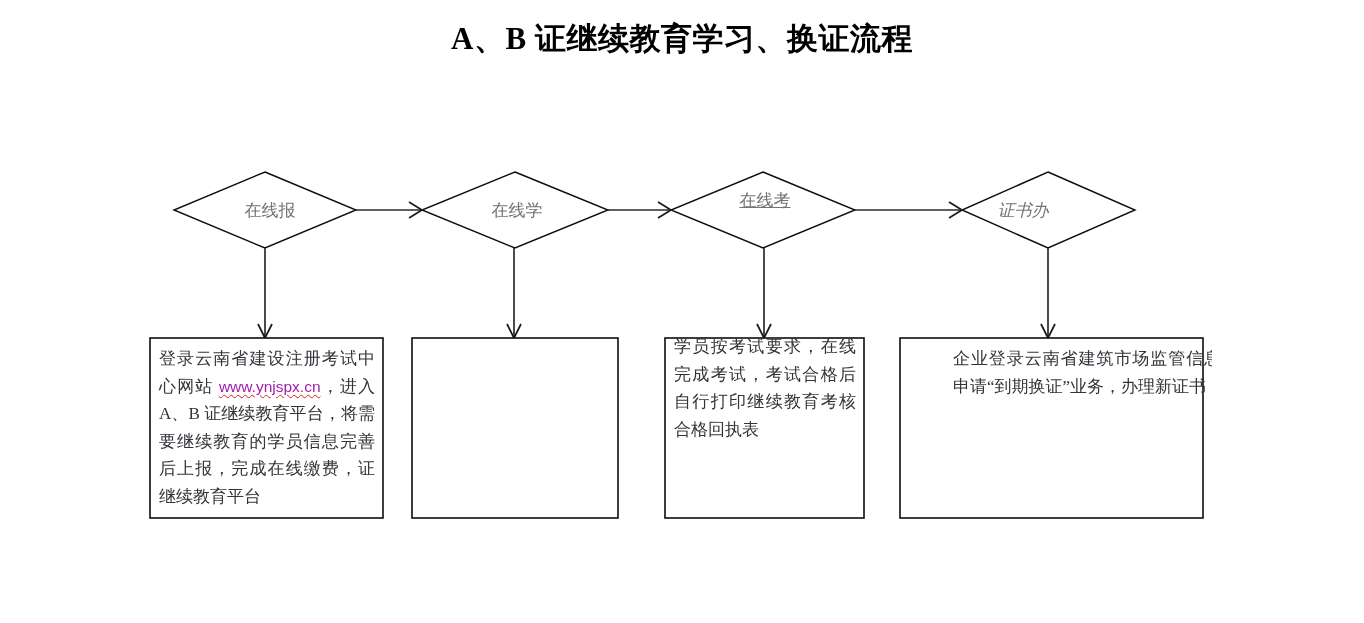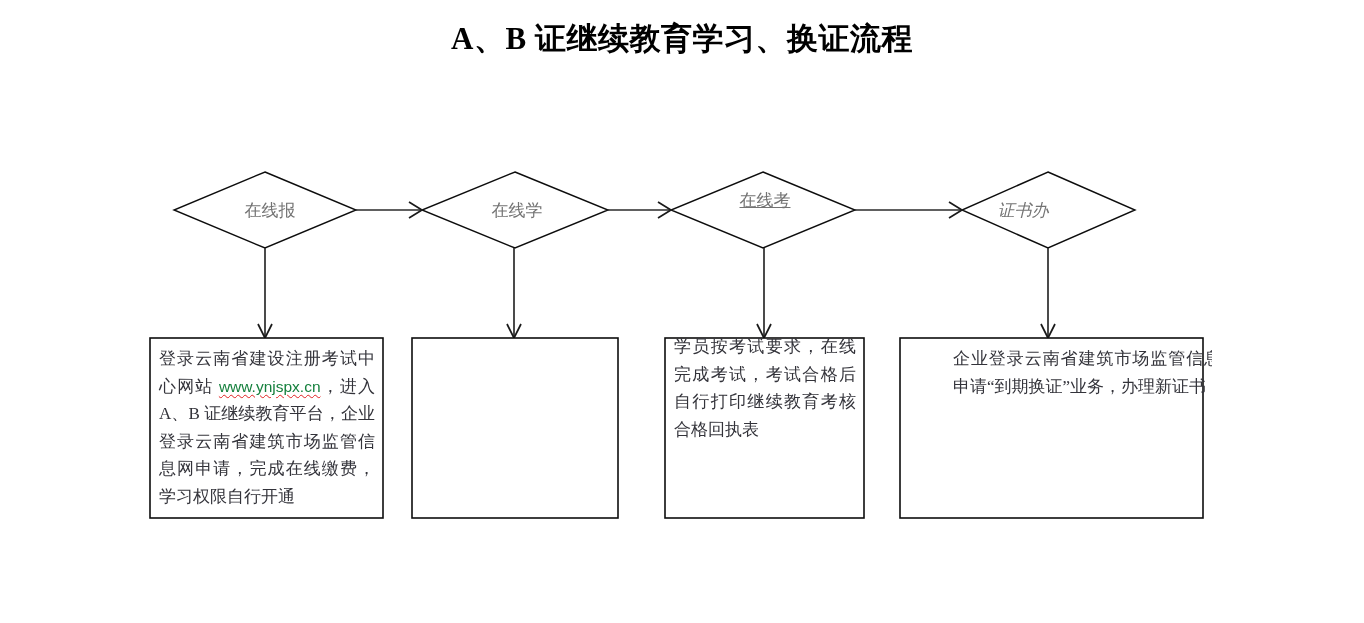--- a/index.html
+++ b/index.html
@@ -84,21 +84,21 @@
     font-size: 17px;
     line-height: 1.62;
     color: #33333a;
     text-align: justify;
     text-justify: inter-character;
     word-break: break-all;
   }
   .url-token {
     font-family: "Liberation Sans", "DejaVu Sans", sans-serif;
     font-size: 15.5px;
-    color: #15803d;
+    color: #a21caf;
     text-decoration-line: underline;
     text-decoration-style: wavy;
     text-decoration-color: #e02020;
     text-decoration-thickness: 1px;
     text-underline-offset: 2px;
     word-break: keep-all;
     white-space: nowrap;
   }
   .latin-token {
     font-family: "Liberation Serif", "DejaVu Serif", serif;
@@ -153,21 +153,21 @@
 
   <div class="diamond-label" style="left:215px; top:202px; width:110px;">在线报</div>
 
   <div class="diamond-label" style="left:462px; top:202px; width:110px;">在线学</div>
 
   <div class="diamond-label" style="left:710px; top:192px; width:110px;text-decoration:underline;">在线考</div>
 
   <div class="diamond-label" style="left:968px; top:202px; width:110px;font-style:italic;">证书办</div>
 
   <div class="box-text" style="left:159px; top:345px; width:216px;">
-    <span class="latin-token">登录云南省建设注册考试中心网站 </span><span class="url-token">www.ynjspx.cn</span><span class="latin-token">，进入 A、B 证继续教育平台，企业登录云南省建筑市场监管信息网申请，完成在线缴费，学习权限自行开通</span>
+    <span class="latin-token">登录云南省建设注册考试中心网站 </span><span class="url-token">www.ynjspx.cn</span><span class="latin-token">，进入 A、B 证继续教育平台，将需要继续教育的学员信息完善后上报，完成在线缴费，证继续教育平台</span>
   </div>
 
 
   <div class="box-text" style="left:674px; top:333px; width:182px;">学员按考试要求，在线完成考试，考试合格后自行打印继续教育考核合格回执表</div>
 
   <div class="box-text" style="left:909px; top:345px; width:286px;margin-left:44px;">企业登录云南省建筑市场监管信息网申请“到期换证”业务，办理新证书</div>
 
 </div>
 
 </body></html>

